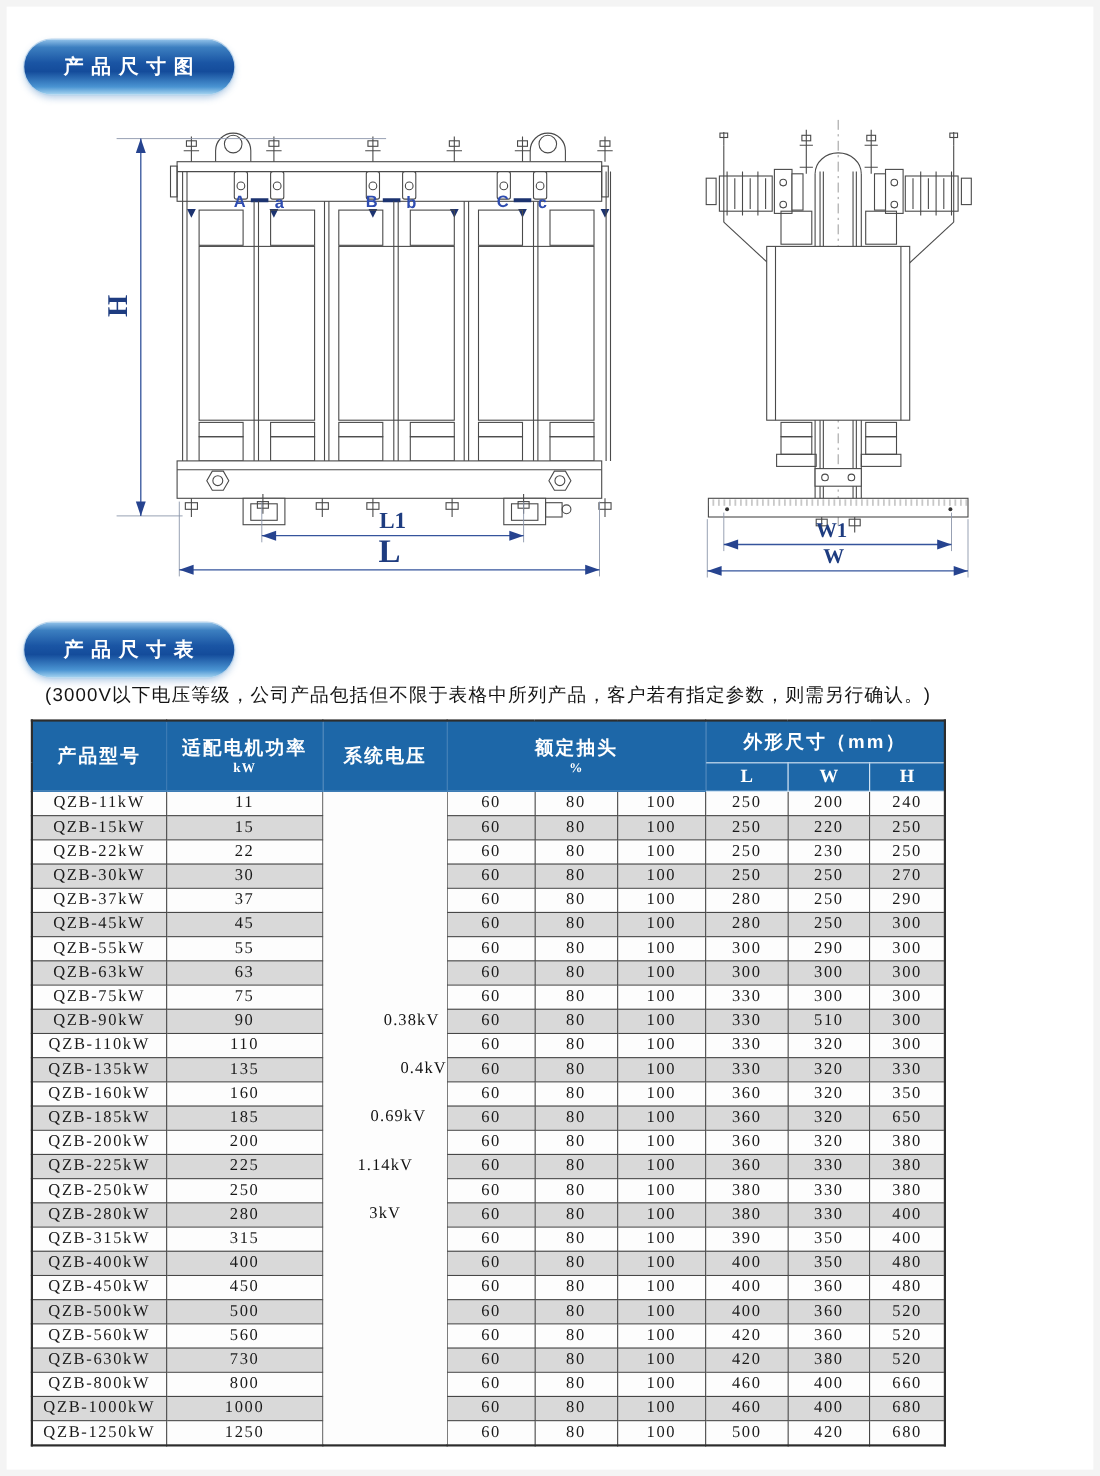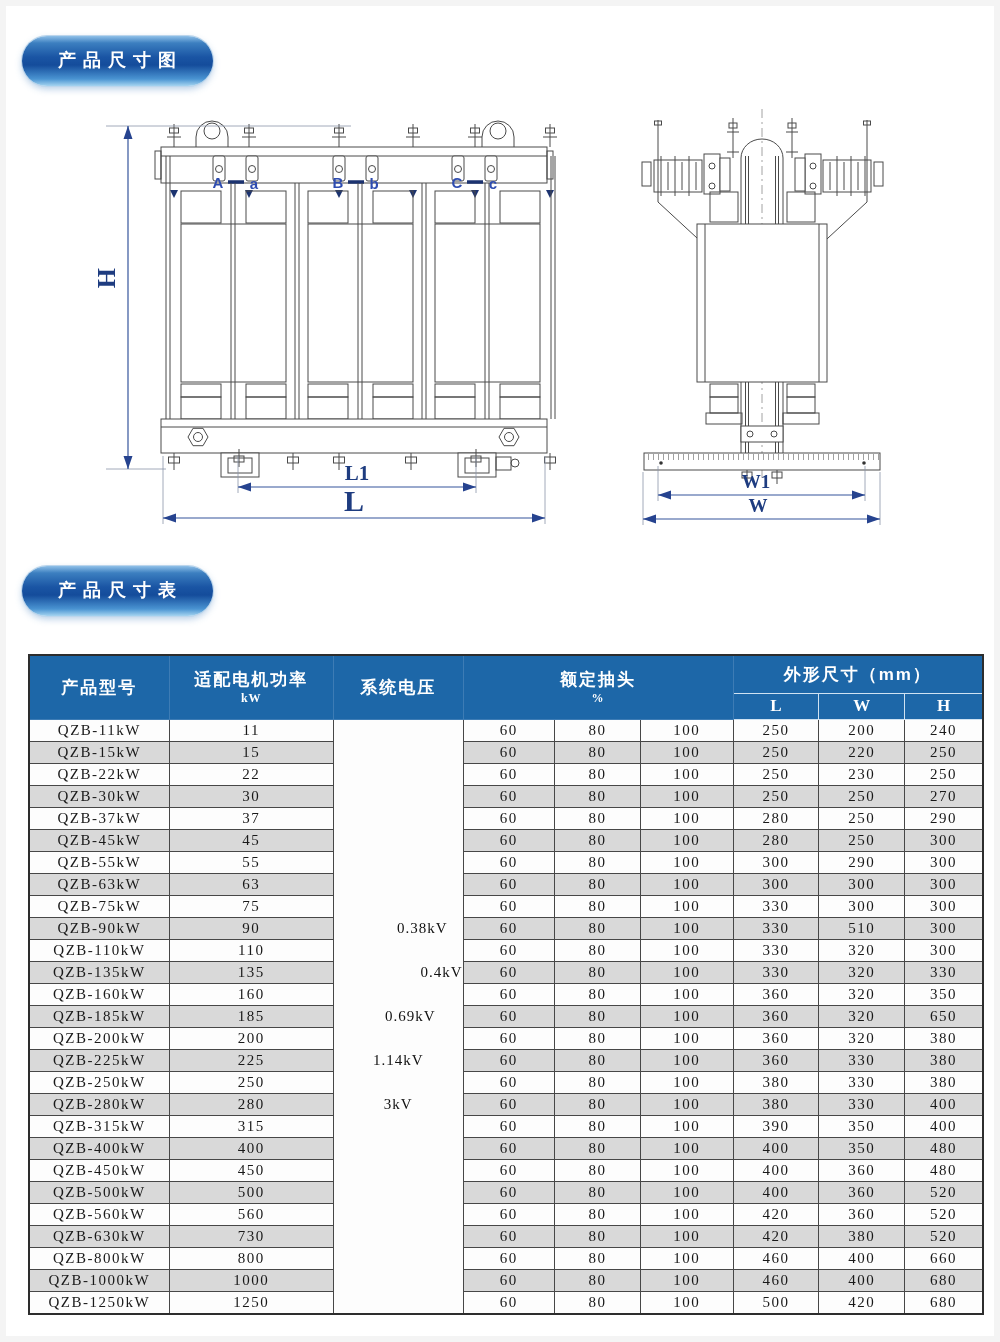--- a/index.html
+++ b/index.html
@@ -28,21 +28,21 @@
   .dimlabel { font-family:"Liberation Serif",serif; font-weight:bold; fill:#1e3c80; text-anchor:middle; }
   .termlabel { font-family:"Liberation Sans",sans-serif; font-weight:bold; font-size:15px; fill:#2e4cb0; text-anchor:middle; }
   .navybar { stroke:#1c3370; stroke-width:3.5; }
   .axis { stroke:#8b8b8b; stroke-width:0.8; stroke-dasharray:9 4 2 4; }
 
   
   .note { position:absolute; left:35px; top:614px; width:940px; font-size:17px; color:#141414;
           letter-spacing:1px; font-weight:500; }
 
   
-  .table-wrap { position:absolute; left:22px; top:648px; width:956px; }
+  .table-wrap { position:absolute; left:22px; top:648px; width:832px; }
   table { width:100%; border-collapse:collapse; table-layout:fixed; border:2px solid #2d2d2d; }
   thead th { background:#1d67a8; color:#ffffff; font-weight:bold; vertical-align:middle;
              border:1px solid #3d7cb5; }
   thead .cn { font-size:17px; letter-spacing:2px; }
   thead .unit { font-family:"Liberation Serif",serif; font-size:12px; font-weight:bold; letter-spacing:1px; }
   thead tr.row1 th { height:38px; }
   thead tr.row2 th { height:26px; border-color:#cfe2f2; font-family:"Liberation Serif",serif; font-size:17px; }
   th.group-dims { border-bottom-color:#cfe2f2; }
   tbody td { height:21.3px; text-align:center; vertical-align:middle;
              font-family:"Liberation Serif",serif; font-size:15px; color:#191919;
@@ -425,20 +425,21 @@
         <path class="arrow" d="M874 513 l-13 -4.5 v9 z"></path>
         <text class="dimlabel" x="752" y="506" font-size="19">W</text>
       </g>
     </svg>
   </div>
 
   <div class="badge badge-2">
     <span>产品尺寸表</span>
   </div>
 
+  <div class="note">(3000V以下电压等级，公司产品包括但不限于表格中所列产品，客户若有指定参数，则需另行确认。)</div>
 
   <div class="table-wrap">
     <table>
       <colgroup>
         <col style="width:14.7%">
           <col style="width:17.2%">
           <col style="width:13.6%">
         <col style="width:9.6%">
           <col style="width:9.0%">
           <col style="width:9.7%">

